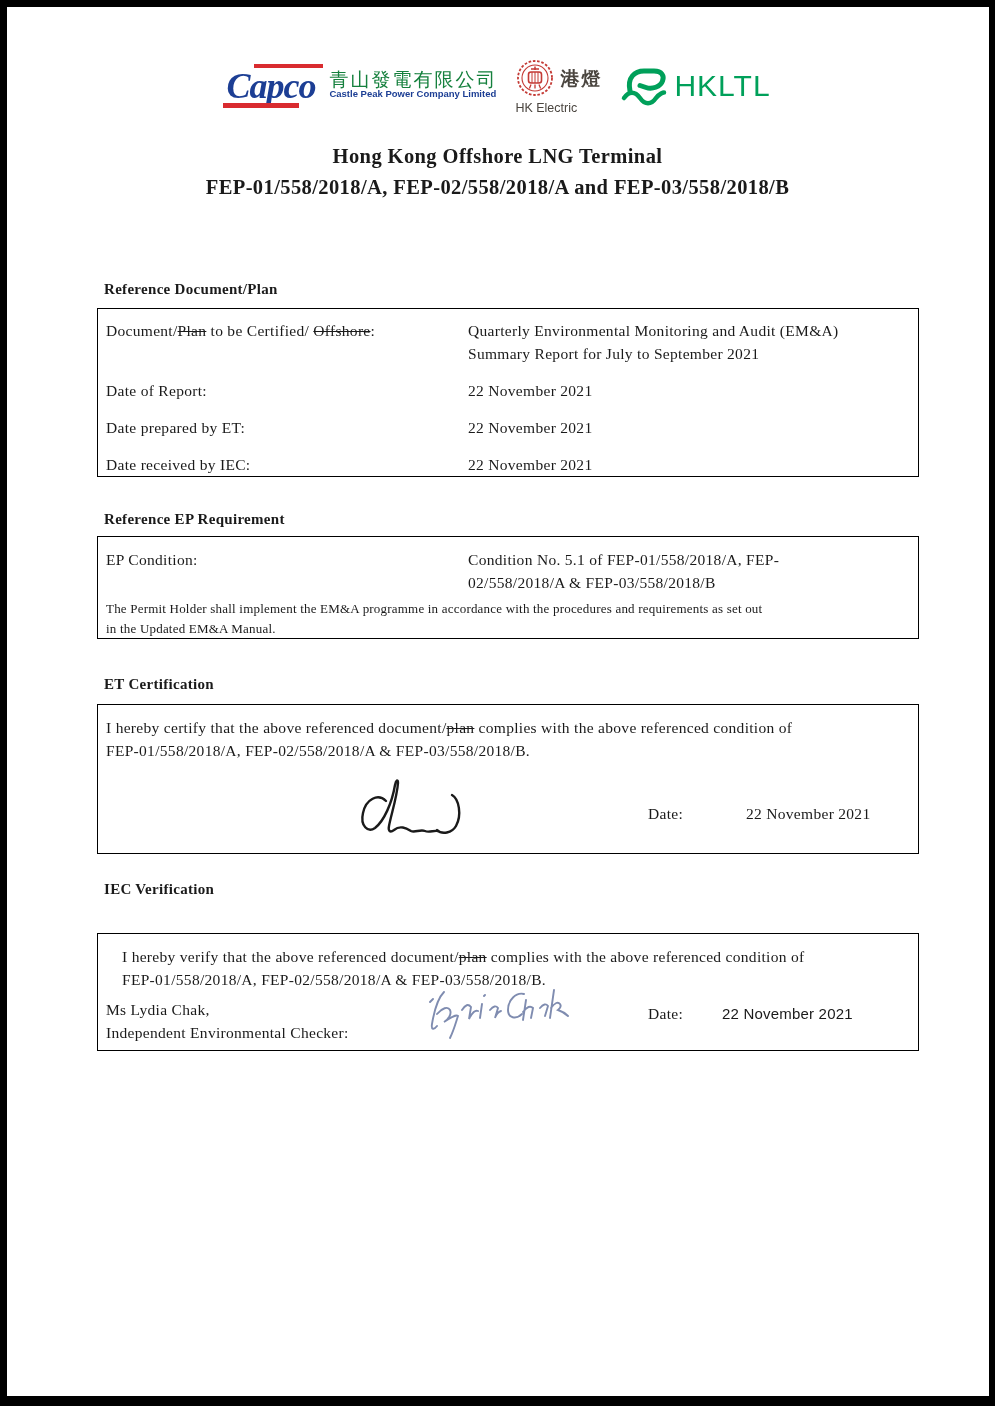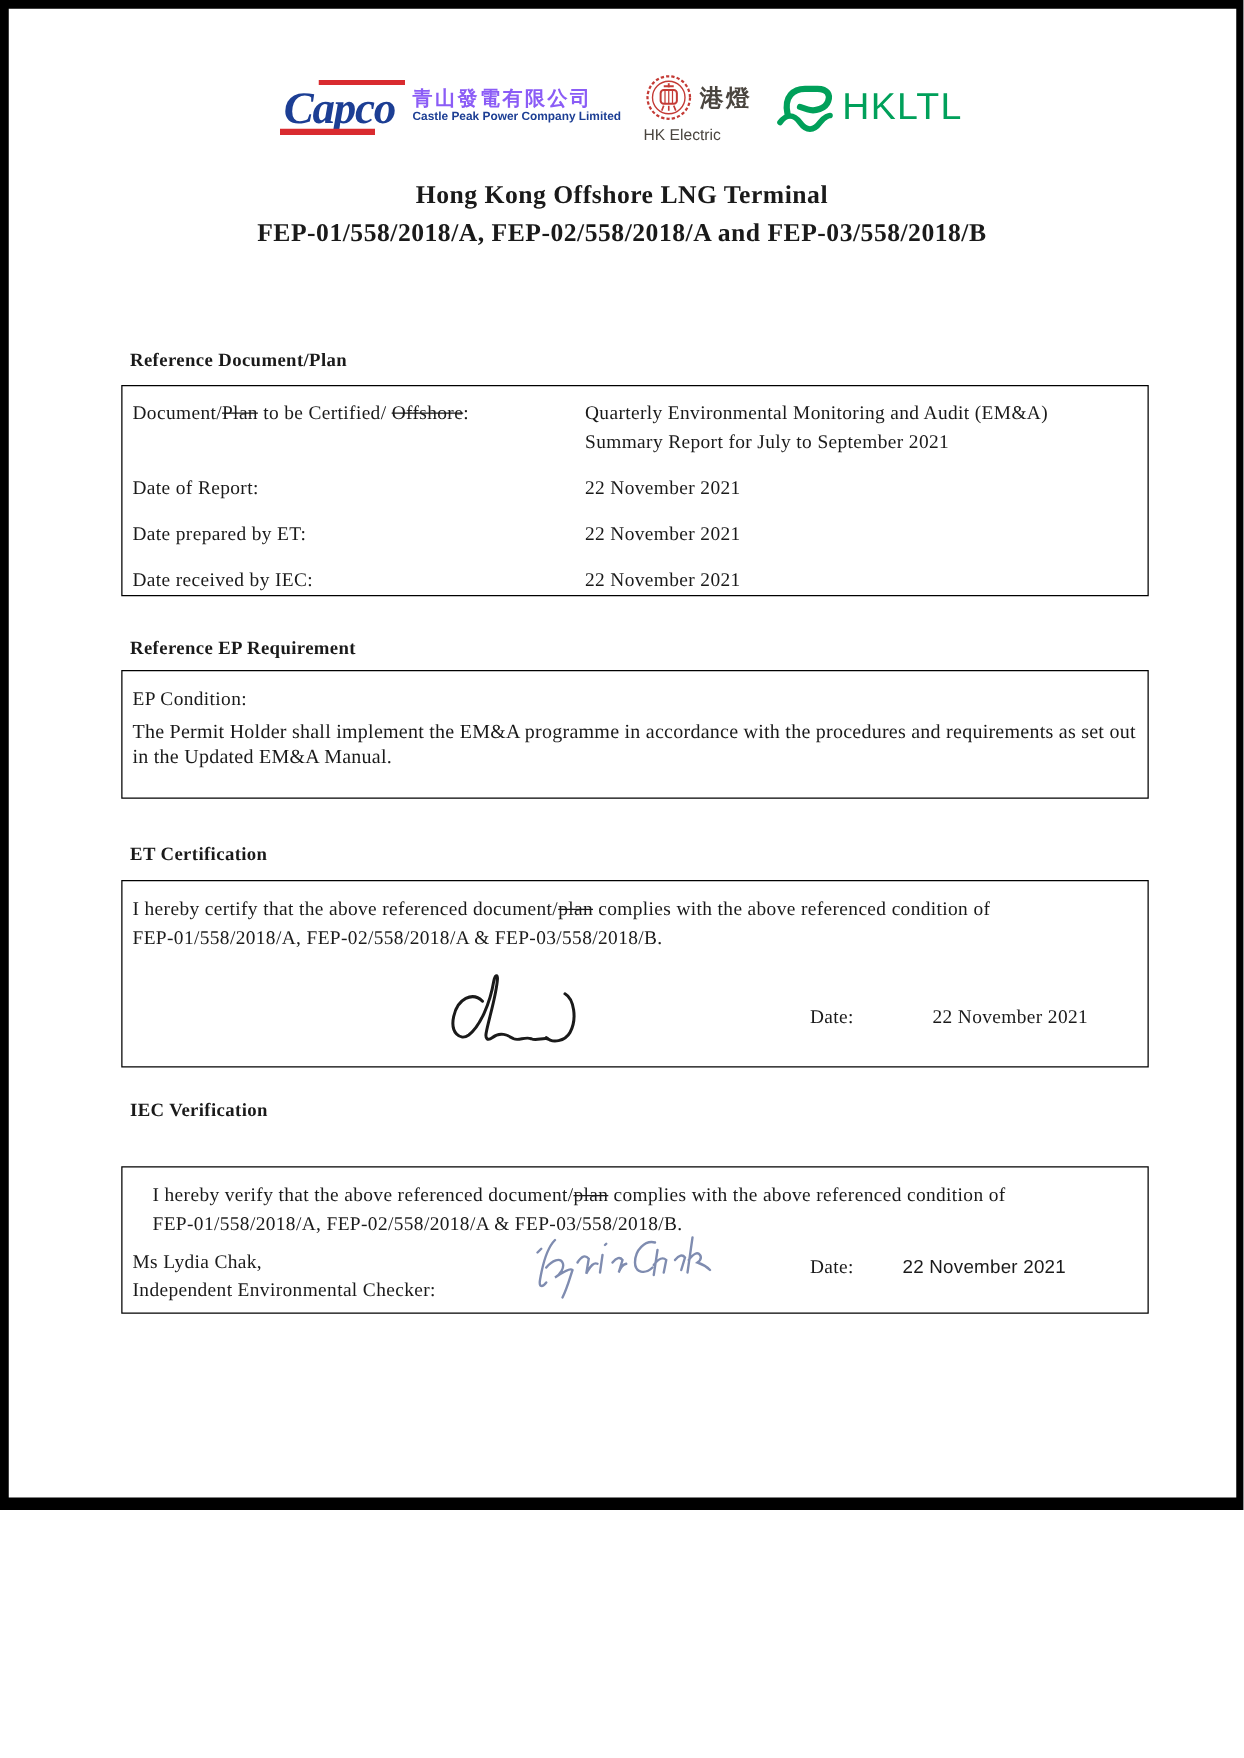--- a/index.html
+++ b/index.html
@@ -1,38 +1,38 @@
 <!DOCTYPE html>
 <html><head>
 <meta charset="utf-8">
 <style>
   html,body { margin:0; padding:0; background:#ffffff; }
   .page {
-    position:relative; width:995px; height:1208px; background:#ffffff;
+    position:relative; width:995px; height:1406px; background:#ffffff;
     font-family:"Liberation Serif","DejaVu Serif",serif;
     color:#1a1a1a; overflow:hidden;
   }
   .frame {
     position:absolute; inset:0; box-sizing:border-box;
     border-style:solid; border-color:#000;
     border-width:7px 6px 10px 7px; pointer-events:none; z-index:50;
   }
 
   
   .logos { position:absolute; top:56px; left:0; right:0; height:60px;
            display:flex; justify-content:center; align-items:center; gap:18px; }
   .capco { display:flex; align-items:center; gap:8px; }
   .capco-word { position:relative; font-style:italic; font-weight:bold;
                 font-size:36px; line-height:40px; color:#1c3e94; padding:4px 6px 5px 2px;
                 letter-spacing:-1px; }
   .capco-bar-top { position:absolute; top:2px; left:30px; right:-2px; height:4.5px; background:#d92b2f; }
   .capco-bar-bottom { position:absolute; bottom:3px; left:-1px; width:78%; height:4.5px; background:#d92b2f; }
   .capco-names { display:flex; flex-direction:column; justify-content:center; }
-  .capco-cn { color:#8b5cf6; font-size:16px; line-height:16px; letter-spacing:2px;
-              font-family:"Liberation Sans","DejaVu Sans",sans-serif; font-weight:bold; }
+  .capco-cn { color:#15803d; font-size:19px; line-height:16px; letter-spacing:2px;
+              font-family:"Liberation Sans","DejaVu Sans",sans-serif; font-weight:normal; }
   .capco-en { color:#1c3e94; font-size:9.5px; line-height:12px; font-weight:bold;
               font-family:"Liberation Sans","DejaVu Sans",sans-serif; }
   .hke { display:grid; grid-template-columns:auto auto; grid-template-rows:auto auto;
          align-items:center; column-gap:5px; }
   .hke svg { grid-row:1; grid-column:1; }
   .hke-cn { grid-row:1; grid-column:2; color:#4a453f; font-size:19px; font-weight:bold;
             letter-spacing:2px; font-family:Liberation Serif, serif; }
   .hke-en { grid-row:2; grid-column:1 / span 2; color:#4a453f; font-size:12.5px; text-align:left;
             font-family:"Liberation Sans","DejaVu Sans",sans-serif; margin-top:1px; }
   .hkltl { display:flex; align-items:center; gap:6px; }
@@ -51,21 +51,21 @@
          border:1.5px solid #000; font-size:15.5px; line-height:23px; letter-spacing:.3px; }
   .b1 { top:308px; height:169px; padding:10px 8px 0 8px; }
   .b2 { top:536px; height:103px; padding:11px 8px 0 8px; }
   .b3 { top:704px; height:150px; padding:11px 8px 0 8px; }
   .b4 { top:933px; height:118px; padding:11px 8px 0 24px; }
 
   .trow { display:flex; margin-bottom:14px; }
   .lbl { width:362px; flex:none; }
   .val { flex:1; }
   .struck { text-decoration:line-through; }
-  .note { margin-top:5px; font-size:16px; line-height:20px; letter-spacing:.2px; }
+  .note { margin-top:5px; font-size:13px; line-height:20px; letter-spacing:.2px; }
 
   .name-block { position:absolute; left:8px; }
   .n3 { top:93px; } .n4 { top:64px; }
   .sig { position:absolute; }
   .sig-et { left:250px; top:68px; }
   .sig-iec { left:326px; top:46px; }
   .date-lbl { position:absolute; left:550px; }
   .date-val { position:absolute; }
   .d3 { top:97px; } .d3v { left:648px; top:97px; }
   .d4 { top:68px; } .d4v { left:624px; top:68px;
@@ -143,20 +143,24 @@
     <div class="trow">
       <div class="lbl">Date received by IEC:</div>
       <div class="val">22 November 2021</div>
     </div>
   </div>
 
   <div class="sec-h h2">Reference EP Requirement</div>
   <div class="box b2">
     <div class="trow" style="margin-bottom:0;">
       <div class="lbl">EP Condition:</div>
+      <div class="val">
+        <div>Condition No. 5.1 of FEP-01/558/2018/A, FEP-</div>
+        <div>02/558/2018/A &amp; FEP-03/558/2018/B</div>
+      </div>
     </div>
     <div class="note">
       <div>The Permit Holder shall implement the EM&amp;A programme in accordance with the procedures and requirements as set out</div>
       <div>in the Updated EM&amp;A Manual.</div>
     </div>
   </div>
 
   <div class="sec-h h3">ET Certification</div>
   <div class="box b3">
     <div>

